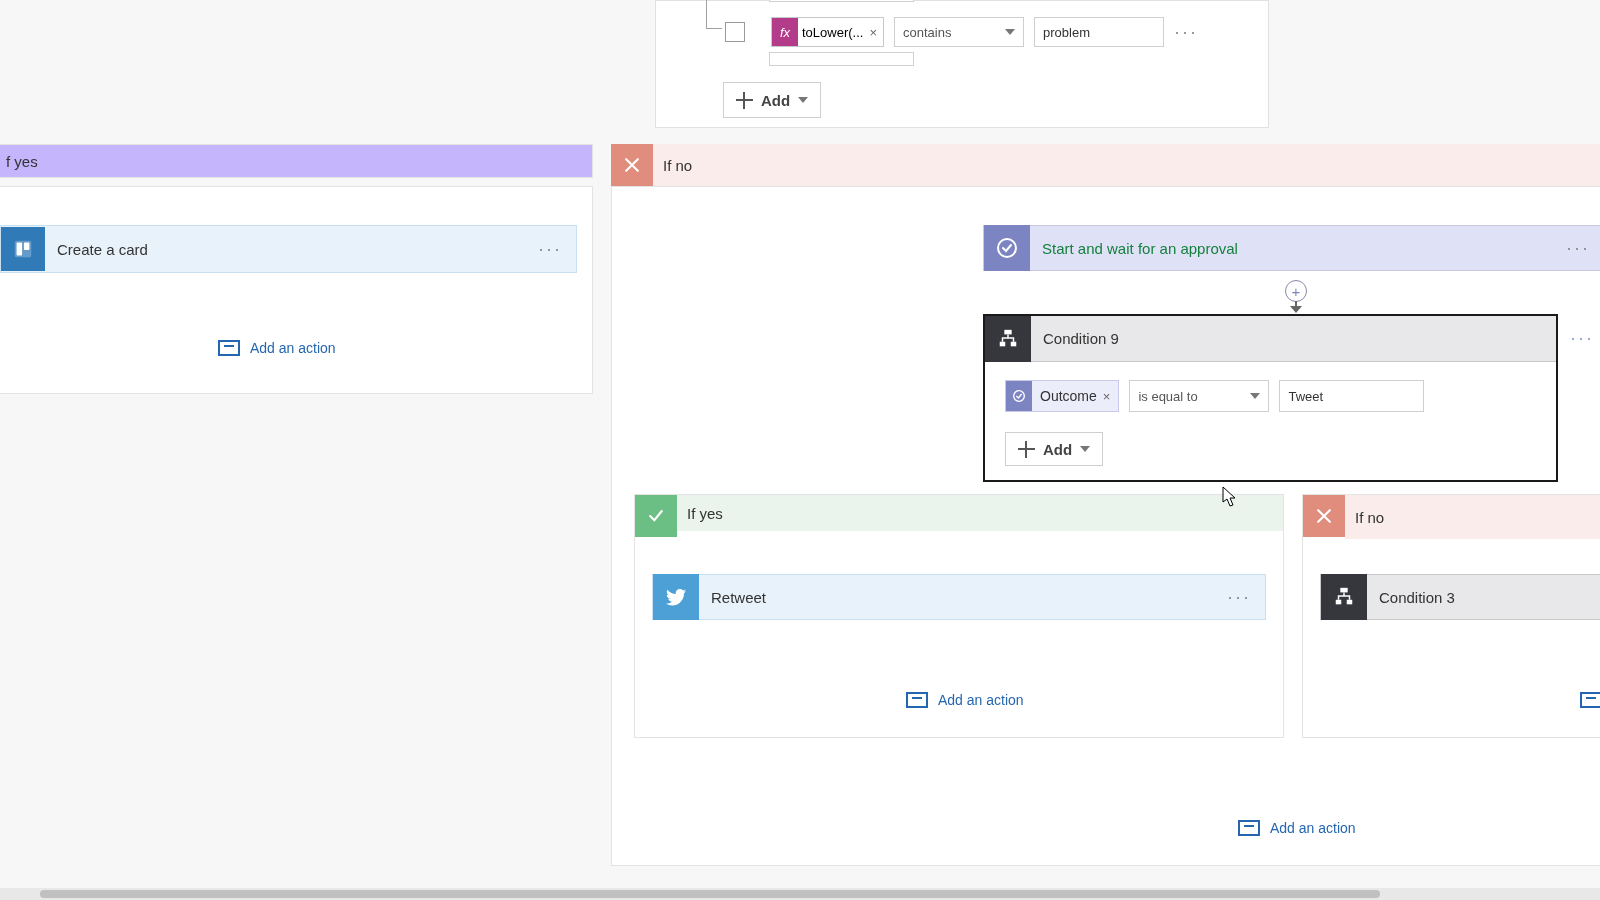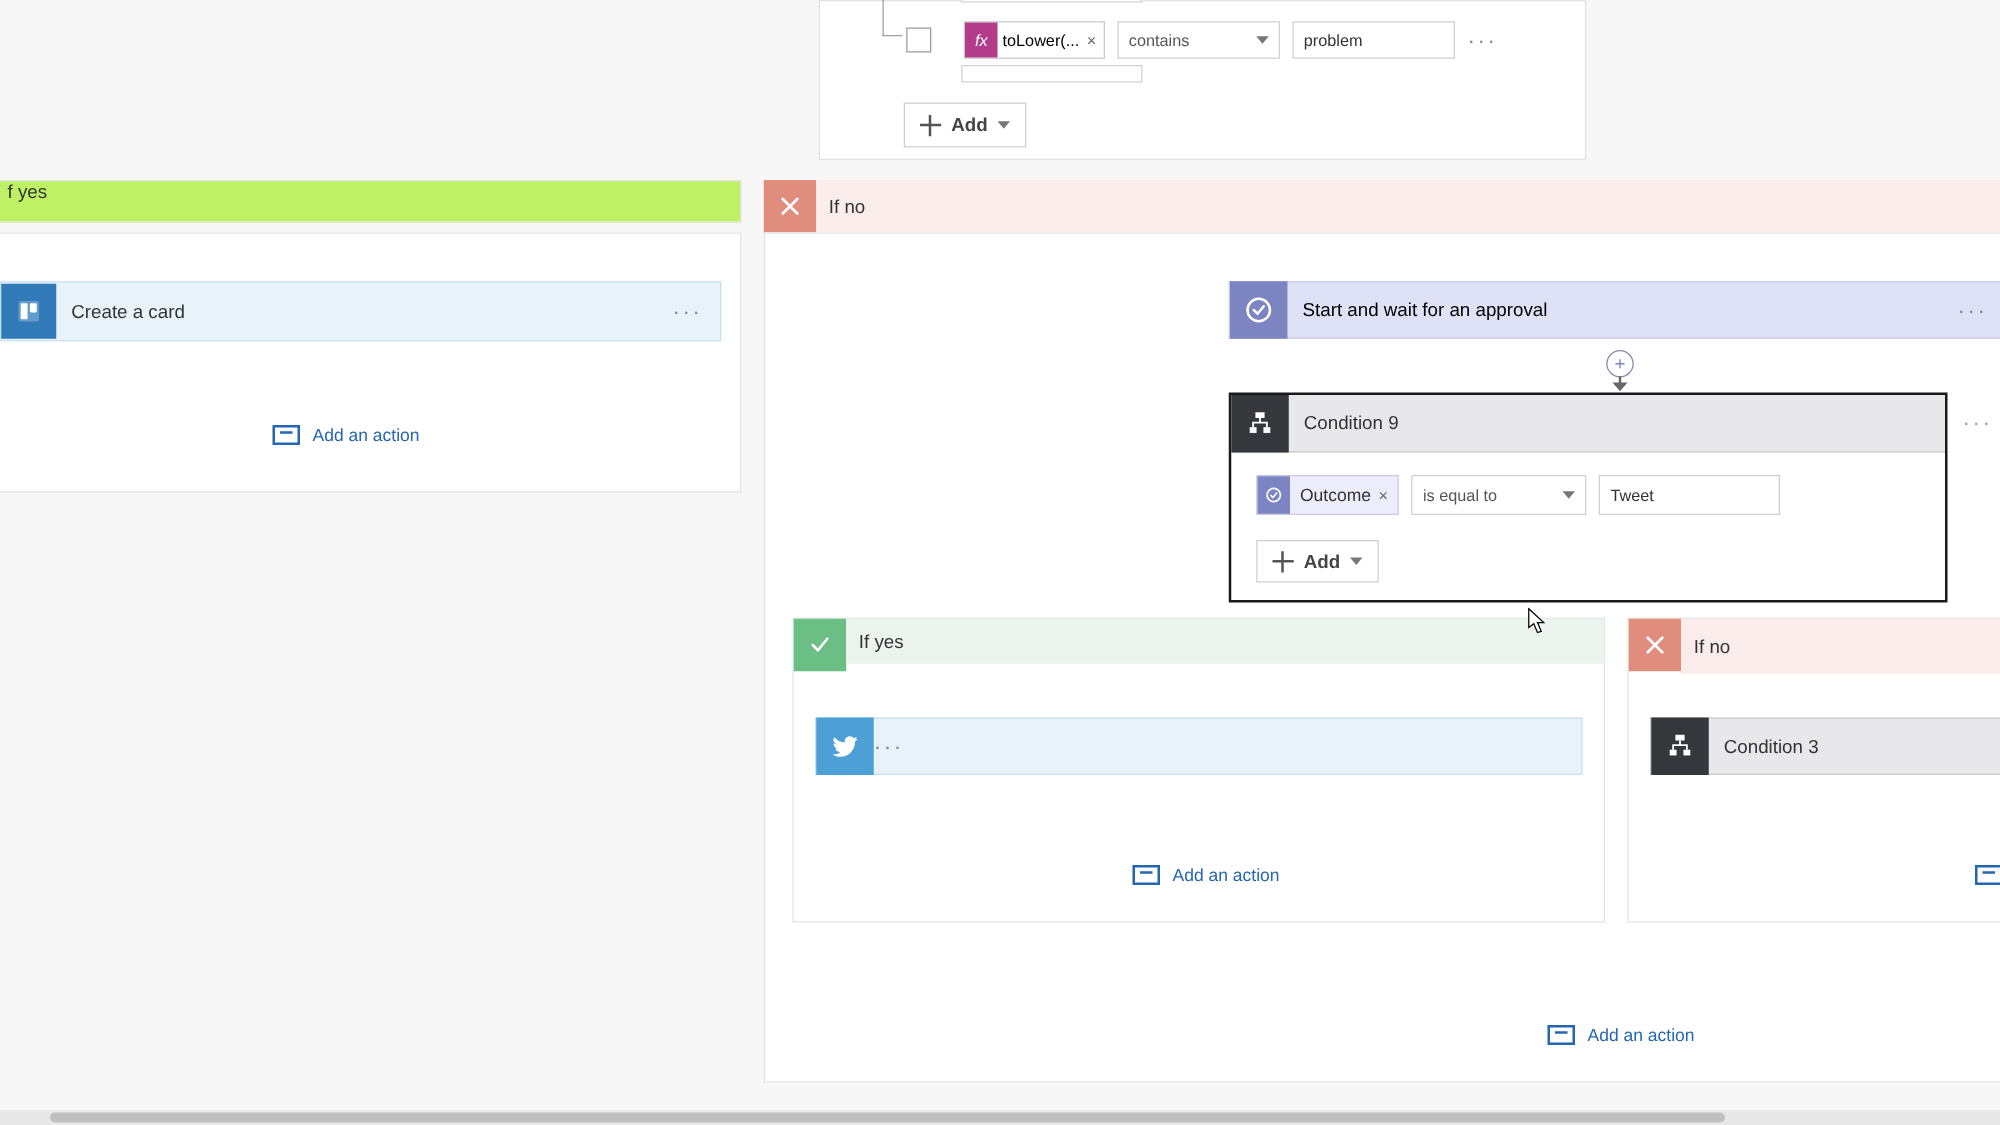--- a/index.html
+++ b/index.html
@@ -78,22 +78,22 @@
   }
 
   .panel {
     position:absolute; background:#fff; border:1px solid #e3e3e3;
   }
   
   .ifyes-top  { left:0; top:144px; width:593px; height:218px; border-left:none; }
   
   .ifyes-top-cutlabel {
     position:absolute; left:0; top:144px; width:593px; height:34px;
-    background:#bef264; border:1px solid #e3e3e3; border-left:none;
-    color:#333; font-size:15px; display:flex; align-items:flex-start;
+    background:#c4b5fd; border:1px solid #e3e3e3; border-left:none;
+    color:#333; font-size:15px; display:flex; align-items:center;
     padding-left:6px;
   }
 
   .action-card {
     position:absolute; display:flex; align-items:center;
     background:#e8f2fb; border:1px solid #c9dff2;
   }
   .action-icon-sq { width:44px; height:44px; display:flex; align-items:center; justify-content:center; color:#fff; }
   .trello-blue { background:#317ab8; }
   .card-title { flex:1; font-size:15px; color:#333; padding-left:12px;}
@@ -116,21 +116,21 @@
   .ifno-top-header {
     position:absolute; left:611px; top:144px; height:42px; width:989px;
     display:flex; align-items:center; border-right:none;
   }
   .ifno-top-header .rest { flex:1; background:#faeceb; height:42px; display:flex; align-items:center; padding-left:10px; font-size:15px; color:#333;}
 
   
   .approval-card { position:absolute; left:983px; top:225px; width:617px; height:46px;
     background:#dfe2f7; border:1px solid #c7cadf; display:flex; align-items:center; border-right:none;}
   .approval-icon { width:46px;height:46px;background:#7c85c1;display:flex;align-items:center;justify-content:center;}
-  .approval-title { flex:1; padding-left:12px; font-size:15px; color:#000000;}
+  .approval-title { flex:1; padding-left:12px; font-size:15px; color:#15803d;}
   .approval-dots { padding-right:10px; color:#888; font-size:18px; letter-spacing:2px;}
 
   
   .plus-circle {
     position:absolute; left:1285px; top:280px;
     width:22px;height:22px;border:1px solid #88a;border-radius:50%;background:#fff;
     display:flex;align-items:center;justify-content:center;color:#7c85c1;font-size:15px;
   }
   .arrow-down {
     position:absolute; left:1289px; top:301px;
@@ -325,20 +325,21 @@
           <span>If yes</span>
         </div>
     </div>
   </div>
   <div class="retweet-card">
     <div class="twitter-icon">
       <svg viewBox="0 0 24 24" width="24" height="24">
           <path fill="#fff" d="M22 5.9c-.7.3-1.5.6-2.3.7.8-.5 1.5-1.3 1.8-2.2-.8.5-1.7.8-2.6 1C18 4.5 17 4 15.8 4c-2.3 0-4.1 1.9-4.1 4.1 0 .3 0 .6.1.9C8.4 8.8 5.4 7.2 3.4 4.7c-.4.6-.6 1.3-.6 2.1 0 1.4.7 2.7 1.9 3.4-.7 0-1.3-.2-1.9-.5v.1c0 2 1.4 3.7 3.3 4-.3.1-.7.1-1.1.1-.3 0-.5 0-.8-.1.5 1.7 2.1 2.9 3.9 2.9-1.4 1.1-3.2 1.8-5.2 1.8H2c1.8 1.2 4 1.9 6.3 1.9 7.5 0 11.7-6.3 11.7-11.7v-.5c.8-.6 1.5-1.3 2-2.1z"></path>
         </svg>
     </div>
+    <span class="card-title">Retweet</span>
     <span class="card-dots">···</span>
   </div>
   <div class="add-action-link" style="left:906px; top:692px;">
     <span class="add-action-icon"></span>
     <span>Add an action</span>
   </div>
 
   <div class="nested-no">
     <div class="nested-no-header">
       <div class="branch-icon-sq" style="background:#e08d7e;">

